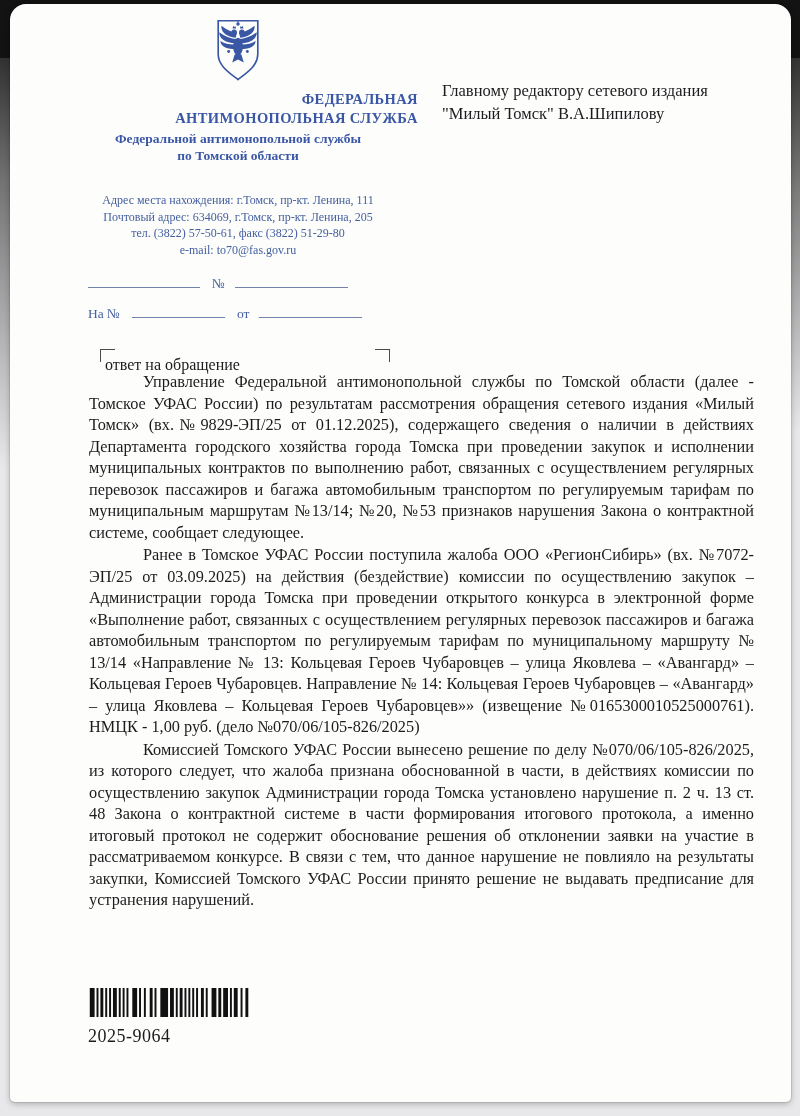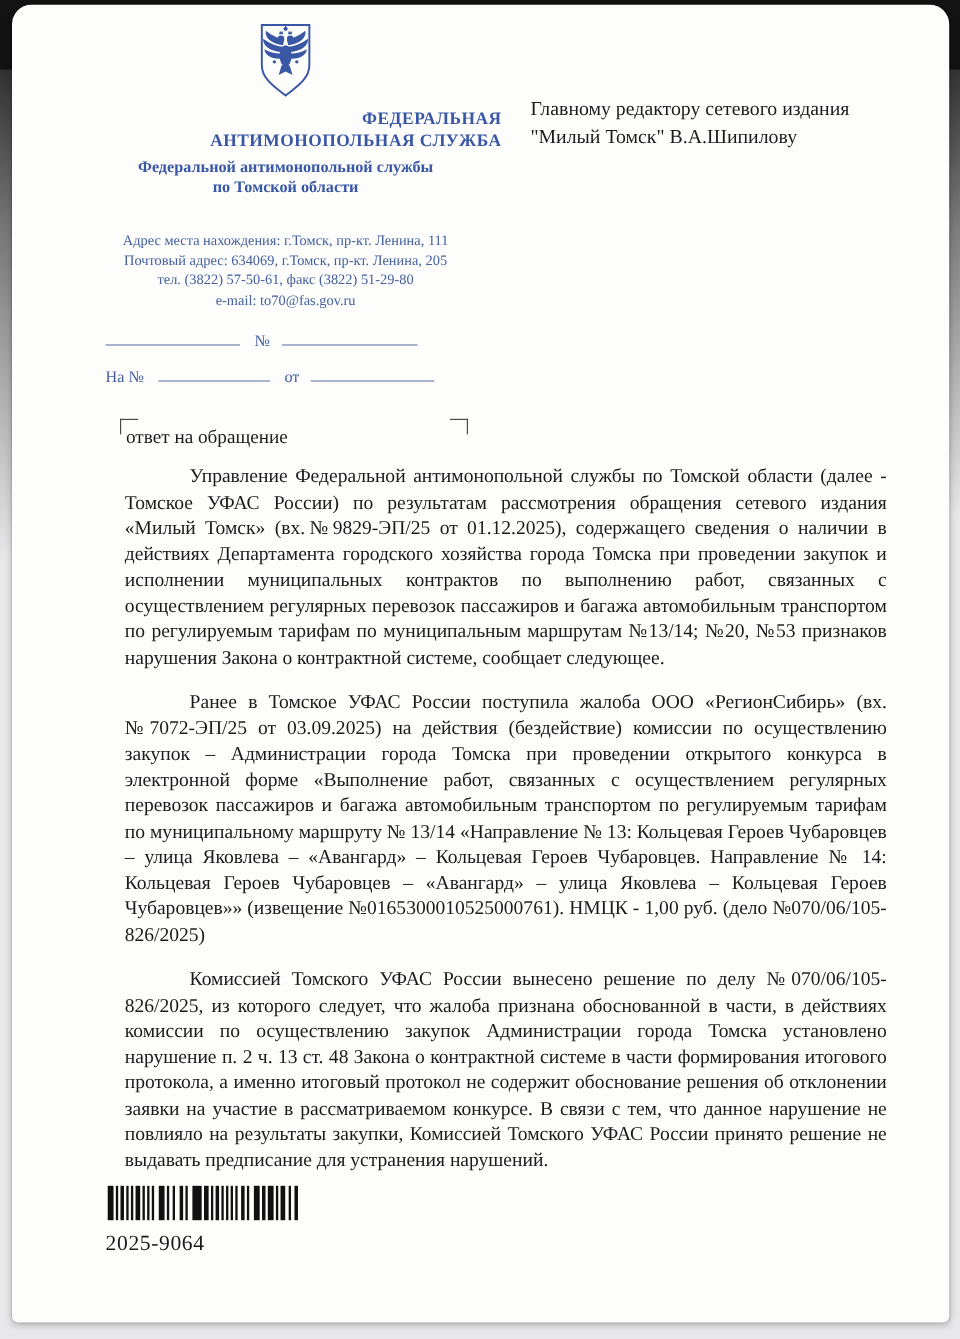--- a/index.html
+++ b/index.html
@@ -41,21 +41,21 @@
     font-size:16.5px;line-height:22.5px;color:#1c1c1e;}
   
   .subject{position:absolute;left:90px;top:334px;width:290px;height:30px;margin-top:11px;}
   .corner{position:absolute;width:14px;height:12px;}
   .corner-left{left:0;top:0;border-left:1.5px solid #4a4a4a;border-top:1.5px solid #4a4a4a;}
   .corner-right{right:0;top:0;border-right:1.5px solid #4a4a4a;border-top:1.5px solid #4a4a4a;}
   .subject-text{position:absolute;left:5px;top:7px;font-size:16px;color:#1c1c1e;white-space:nowrap;}
   
   .body-text{position:absolute;left:78px;top:366px;width:667px;
     font-size:16.3px;line-height:21.5px;color:#1b1b1d;text-align:justify;}
-  .body-text p{margin:16px;text-indent:54px;}
+  .body-text p{margin:1px;text-indent:54px;}
   
   .footer{position:absolute;left:78px;top:984px;}
   .barcode{display:block;}
   .doc-number{margin-top:9px;font-size:18px;color:#1b1b1d;letter-spacing:.5px;}
 </style>
 </head>
 <body>
 
 <div class="edge-top"></div>
 <div class="edge-left"></div>

